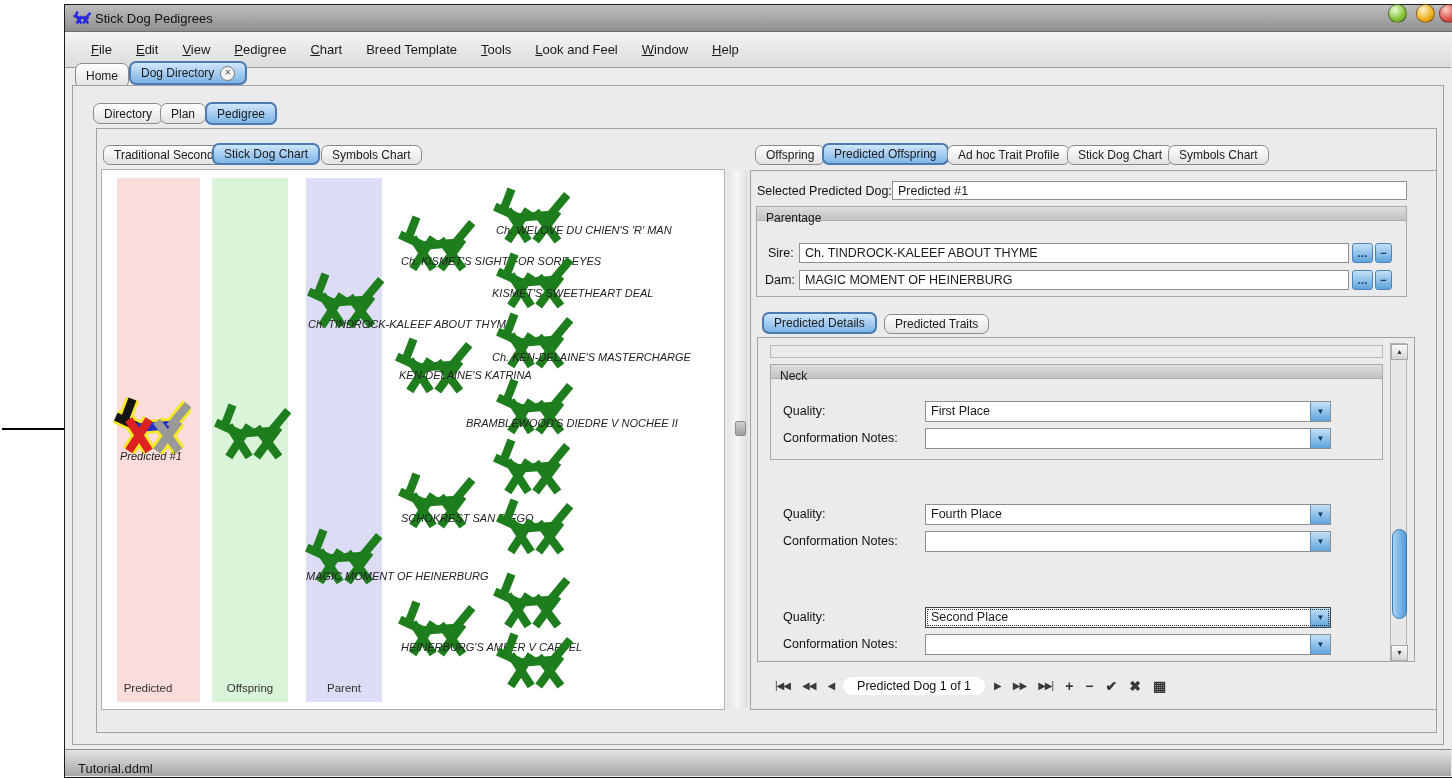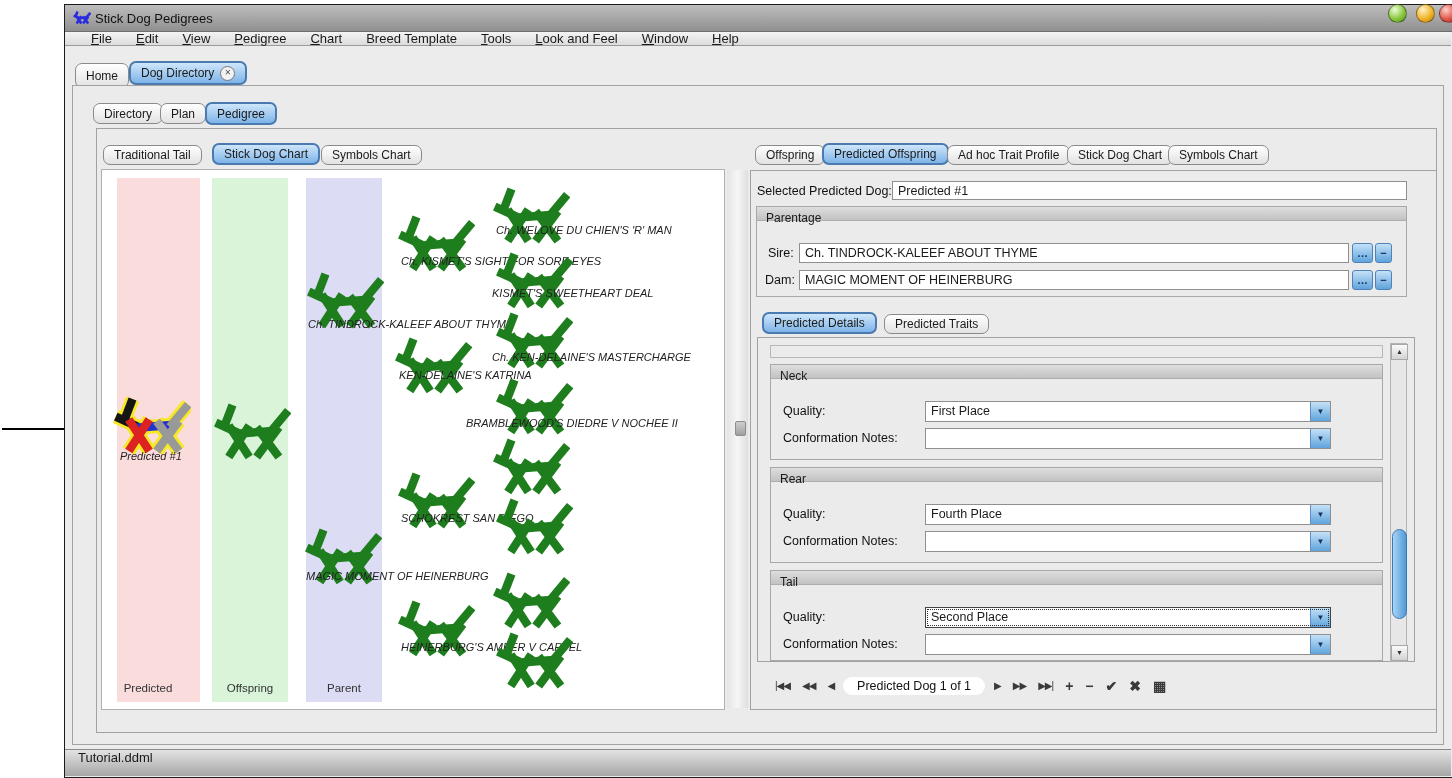--- a/index.html
+++ b/index.html
@@ -8,21 +8,21 @@
   .abs{position:absolute;}
   
   #app-window{left:64px;top:4px;width:1387px;height:772px;border:1px solid #1b1b1b;background:#ececec;}
   #titlebar{left:65px;top:5px;width:1386px;height:26px;
     background:linear-gradient(#bdbdbd,#a9a9a9 45%,#8f8f8f);border-bottom:1px solid #6f6f6f;padding-left:16px;}
   #title-text{left:30px;top:6px;font-size:13px;color:#111;}
   .winbtn{width:17px;height:17px;border-radius:50%;border:1px solid rgba(0,0,0,.4);top:4px;}
   #btn-min{left:1388px;background:radial-gradient(circle at 35% 28%,#eaffd8,#8cc63f 55%,#4e8f1f);}
   #btn-max{left:1416px;background:radial-gradient(circle at 35% 28%,#fff3c8,#f0b429 55%,#b97c0d);}
   #btn-close{left:1439px;background:radial-gradient(circle at 35% 28%,#ffd0c8,#e05a4e 55%,#a32318);}
-  #menubar{left:65px;top:32px;width:1386px;height:14px;display:flex;align-items:center;
+  #menubar{left:65px;top:32px;width:1386px;height:36px;display:flex;align-items:center;
     background:linear-gradient(#f4f4f4,#dcdcdc);border-bottom:1px solid #9a9a9a;padding-left:14px;box-sizing:border-box;}
   .menu-item{font-size:13px;padding:3px 12px;cursor:default;}
   .menu-item u{text-decoration:underline;}
   
   .tab{box-sizing:border-box;border:1px solid #8a8a8a;border-radius:7px;
     background:linear-gradient(#ffffff,#e2e2e2);font-size:12px;padding:3px 10px;
     display:inline-flex;align-items:center;gap:6px;white-space:nowrap;}
   .tab.sel{background:linear-gradient(#cfe6fb,#7db4e8);border:2px solid #4a7ab0;}
   .close-ico{width:13px;height:13px;border-radius:50%;border:1px solid #777;background:#f2f2f2;
     font-size:8px;line-height:12px;text-align:center;color:#555;}
@@ -57,21 +57,21 @@
     border:1px solid #a8a8a8;box-sizing:border-box;font-size:7px;color:#333;text-align:center;line-height:14px;}
   .sb-thumb{position:absolute;left:1px;width:15px;background:linear-gradient(90deg,#aad4f5,#4f9ad8);
     border:1px solid #3a78b0;border-radius:8px;box-sizing:border-box;}
   
   #navigator{left:772px;top:673px;height:25px;display:flex;align-items:center;gap:6px;}
   .navbtn{font-size:10px;color:#3a3a3a;letter-spacing:-1px;padding:2px 3px;cursor:default;}
   .navbtn.big{font-size:14px;font-weight:bold;letter-spacing:0;}
   .nav-pill{background:#fff;border-radius:9px;padding:2px 14px;font-size:12.5px;color:#111;}
   
   #statusbar{left:65px;top:749px;width:1386px;height:27px;border-top:1px solid #8a8a8a;
-    background:linear-gradient(#e3e3e3,#a6a6a6);display:flex;align-items:flex-start;padding-left:13px;box-sizing:border-box;font-size:13px;}
+    background:linear-gradient(#e3e3e3,#a6a6a6);display:flex;align-items:flex-end;padding-left:13px;box-sizing:border-box;font-size:13px;}
   
   #arrow-shaft{left:2px;top:428px;width:98px;height:2px;background:#000;}
   #arrow-head{left:98px;top:421px;width:0;height:0;border-left:15px solid #000;
     border-top:8px solid transparent;border-bottom:8px solid transparent;}
 </style>
 </head>
 <body>
 
 <div id="stage">
 
@@ -128,21 +128,21 @@
   <div class="abs tab" style="left:160px;top:103px;height:21px">
     <span>Plan</span>
     </div>
   <div class="abs tab sel" style="left:205px;top:102px;height:23px">
     <span>Pedigree</span>
     </div>
 
   <div class="abs panel" style="left:96px;top:128px;width:1341px;height:605px"></div>
 
   <div class="abs tab" style="left:103px;top:145px;height:20px">
-    <span>Traditional Tail</span>
+    <span>Traditional Second</span>
     </div>
   <div class="abs tab sel" style="left:212px;top:143px;height:22px">
     <span>Stick Dog Chart</span>
     </div>
   <div class="abs tab" style="left:321px;top:145px;height:20px">
     <span>Symbols Chart</span>
     </div>
 
   <div class="abs" id="chart-panel"></div>
 
@@ -200,37 +200,31 @@
   <div class="abs combo" style="left:925px;top:401px;width:406px">
     <span class="combo-text">First Place</span>
     <span class="combo-btn">▼</span>
   </div>
   <span class="abs lbl" style="left:783px;top:431px">Conformation Notes:</span>
   <div class="abs combo" style="left:925px;top:428px;width:406px">
     <span class="combo-text"></span>
     <span class="combo-btn">▼</span>
   </div>
 
-  <div class="abs groupbox" style="left:770px;top:467px;width:613px;height:96px">
-    <div class="group-hd">Rear</div>
-  </div>
   <span class="abs lbl" style="left:783px;top:507px">Quality:</span>
   <div class="abs combo" style="left:925px;top:504px;width:406px">
     <span class="combo-text">Fourth Place</span>
     <span class="combo-btn">▼</span>
   </div>
   <span class="abs lbl" style="left:783px;top:534px">Conformation Notes:</span>
   <div class="abs combo" style="left:925px;top:531px;width:406px">
     <span class="combo-text"></span>
     <span class="combo-btn">▼</span>
   </div>
 
-  <div class="abs groupbox" style="left:770px;top:570px;width:613px;height:91px">
-    <div class="group-hd">Tail</div>
-  </div>
   <span class="abs lbl" style="left:783px;top:610px">Quality:</span>
   <div class="abs combo focused" style="left:925px;top:607px;width:406px">
     <span class="combo-text">Second Place</span>
     <span class="combo-btn">▼</span>
   </div>
   <span class="abs lbl" style="left:783px;top:637px">Conformation Notes:</span>
   <div class="abs combo" style="left:925px;top:634px;width:406px">
     <span class="combo-text"></span>
     <span class="combo-btn">▼</span>
   </div>

